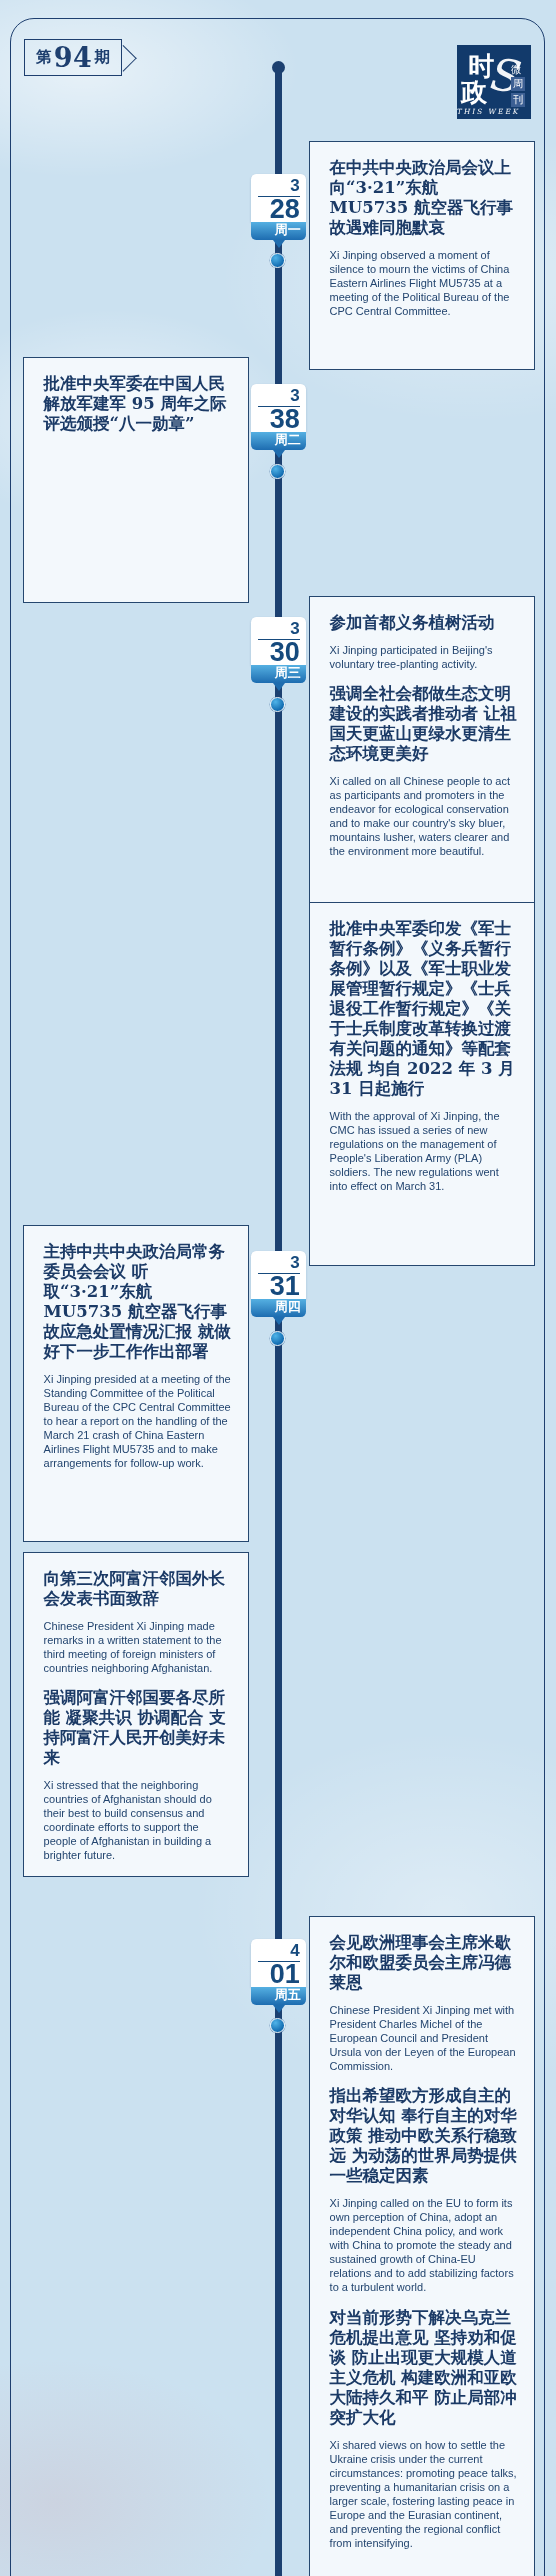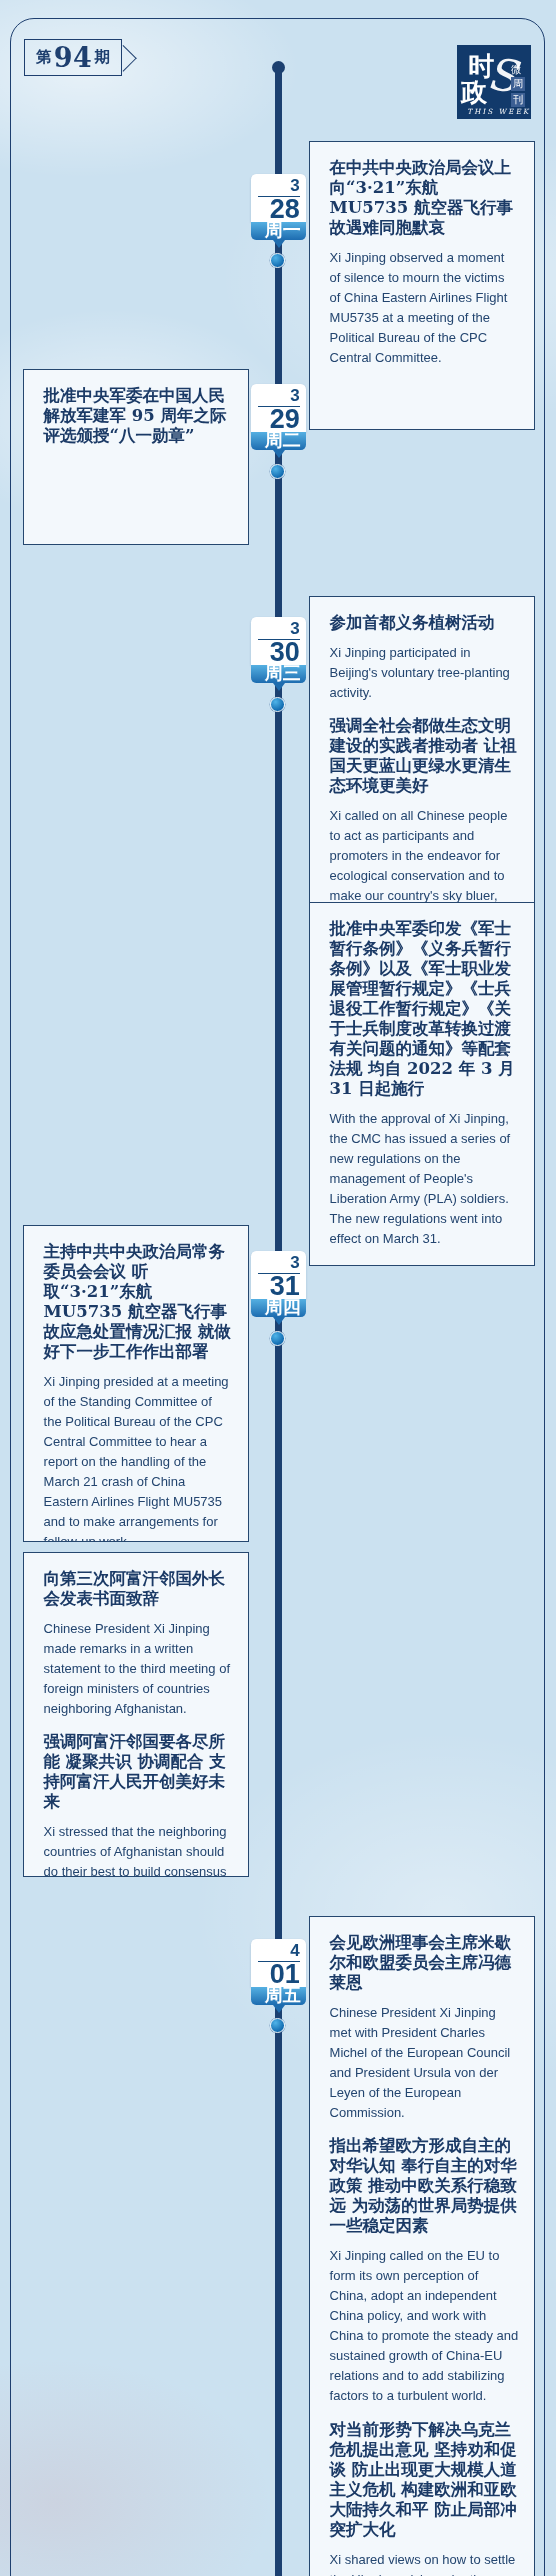--- a/index.html
+++ b/index.html
@@ -34,49 +34,49 @@
   
   .mast{position:absolute;left:457px;top:45px;width:74px;height:74px;background:#123a6b;color:#fff;}
   .mast .c1{position:absolute;left:11.3px;top:4.1px;font-family:"DejaVu Serif",serif;font-size:26px;font-weight:bold;}
   .mast .c2{position:absolute;left:4.1px;top:30px;font-family:"DejaVu Serif",serif;font-size:26px;font-weight:bold;}
   .mast .sw{position:absolute;left:34px;top:9.3px;font-family:"DejaVu Serif",serif;
     font-style:italic;font-size:44px;line-height:44px;transform:rotate(8deg);opacity:.95;}
   .mast .wei{position:absolute;left:54px;top:17.5px;font-size:10.3px;}
   .mast .bx{position:absolute;left:54px;width:14.4px;height:14.4px;background:#3c5f93;
     display:flex;align-items:center;justify-content:center;font-size:10.3px;}
   .mast .bx.b1{top:32px;} .mast .bx.b2{top:48px;}
-  .mast .tw{position:absolute;left:0;right:0;bottom:3.1px;text-align:right;
+  .mast .tw{position:absolute;left:0;right:0;bottom:3.1px;text-align:left;
     font-family:"DejaVu Serif",serif;font-style:italic;font-size:7.2px;letter-spacing:2.1px;}
 
   
   .tl-cap{position:absolute;left:272px;top:61px;width:13.4px;height:13.4px;border-radius:50%;background:#1c4070;}
   .tl-line{position:absolute;left:275px;top:67px;width:6.7px;height:3139px;background:#1c4070;}
 
   .badge{position:absolute;left:251px;width:55px;z-index:3;}
   .b-white{background:#ffffff;border-radius:5.2px 5.2px 0 0;padding:2.6px 6.2px 1.5px 5.2px;text-align:right;
     color:#164a7d;font-weight:bold;box-shadow:0 1px 2.1px rgba(20,60,110,.25);}
   .b-month{font-size:17px;line-height:18.5px;}
   .b-hr{height:1.5px;background:#164a7d;margin:0.5px 0 0.5px 2.1px;}
   .b-day{font-size:27px;line-height:23px;}
-  .b-week{background:linear-gradient(180deg,#55b0e2,#1d6cb0);color:#fff;font-size:18px;font-weight:bold;
+  .b-week{background:linear-gradient(180deg,#55b0e2,#1d6cb0);color:#fff;font-size:13px;font-weight:bold;
     text-align:right;padding:1px 5.2px 1.5px;height:15.5px;line-height:14.4px;border-radius:0 0 5.2px 5.2px;}
   .b-tip{width:0;height:0;margin:0 auto;border-left:6.7px solid transparent;
     border-right:6.7px solid transparent;border-top:8.2px solid #1f6cae;}
   .dot{position:absolute;left:270px;width:13.4px;height:13.4px;border-radius:50%;z-index:3;
     background:radial-gradient(circle at 35% 30%,#4fb3e8,#0e67ad 75%);
     border:1.5px solid #eef6fc;box-shadow:0 0 0 0.5px rgba(30,80,140,.5);}
 
   
   .card{position:absolute;background:#f3f8fc;border:1.5px solid #25476f;box-sizing:border-box;
     padding:15.5px 15.5px 10.3px 19.6px;overflow:hidden;z-index:2;}
   .card.r{left:309px;width:226px;}
   .card.l{left:23px;width:226px;}
   .cn{color:#1b3a66;font-family:"DejaVu Serif",serif;font-size:16.5px;line-height:20px;
     font-weight:bold;margin:0 0 10.3px 0;}
-  .en{color:#23456f;font-size:13px;line-height:20px;margin:0 0 13.4px 0;}
+  .en{color:#23456f;font-size:11px;line-height:14px;margin:0 0 13.4px 0;}
 </style>
 </head>
 <body>
 
 <div class="frame"></div>
 
 <div class="issue">
   <span class="p">第</span>
   <span class="n">94</span>
   <span class="p">期</span>
@@ -104,21 +104,21 @@
     </div>
   <div class="b-week">周一</div>
   <div class="b-tip"></div>
 </div>
 <div class="dot" style="top:253px"></div>
 
 <div class="badge" style="top:384px">
   <div class="b-white">
       <div class="b-month">3</div>
       <div class="b-hr"></div>
-      <div class="b-day">29</div>
+      <div class="b-day">38</div>
     </div>
   <div class="b-week">周二</div>
   <div class="b-tip"></div>
 </div>
 <div class="dot" style="top:464px"></div>
 
 <div class="badge" style="top:617px">
   <div class="b-white">
       <div class="b-month">3</div>
       <div class="b-hr"></div>
@@ -144,26 +144,26 @@
   <div class="b-white">
       <div class="b-month">4</div>
       <div class="b-hr"></div>
       <div class="b-day">01</div>
     </div>
   <div class="b-week">周五</div>
   <div class="b-tip"></div>
 </div>
 <div class="dot" style="top:2018px"></div>
 
-<div class="card r" style="top:141px;height:289px">
+<div class="card r" style="top:141px;height:229px">
   <p class="cn">在中共中央政治局会议上向“3·21”东航 MU5735 航空器飞行事故遇难同胞默哀</p>
   <p class="en">Xi Jinping observed a moment of silence to mourn the victims of China Eastern Airlines Flight MU5735 at a meeting of the Political Bureau of the CPC Central Committee.</p>
 </div>
 
-<div class="card l" style="top:369px;height:176px">
+<div class="card l" style="top:357px;height:246px">
   <p class="cn">批准中央军委在中国人民解放军建军 95 周年之际评选颁授“八一勋章”</p>
 </div>
 
 <div class="card r" style="top:596px;height:316px">
   <p class="cn">参加首都义务植树活动</p>
   <p class="en">Xi Jinping participated in Beijing's voluntary tree-planting activity.</p>
   <p class="cn">强调全社会都做生态文明建设的实践者推动者 让祖国天更蓝山更绿水更清生态环境更美好</p>
   <p class="en">Xi called on all Chinese people to act as participants and promoters in the endeavor for ecological conservation and to make our country's sky bluer, mountains lusher, waters clearer and the environment more beautiful.</p>
 </div>
 

